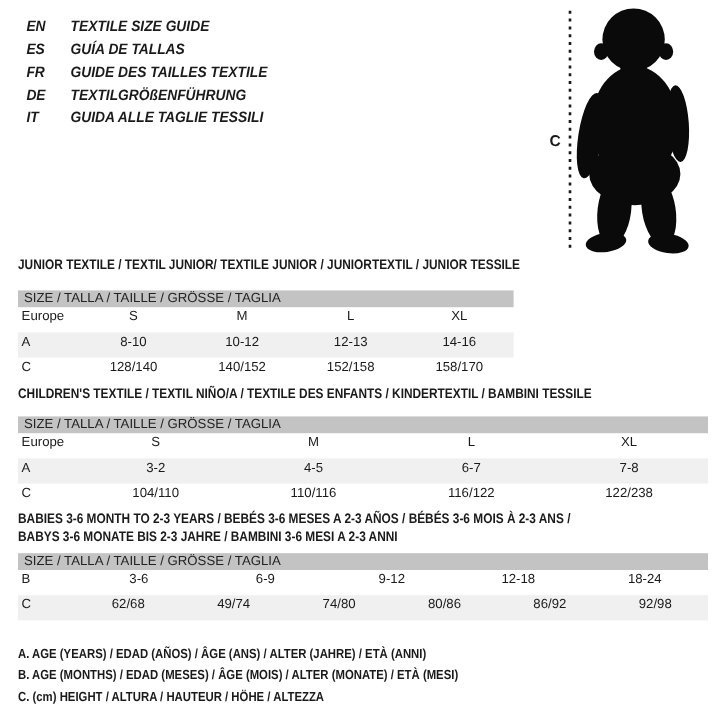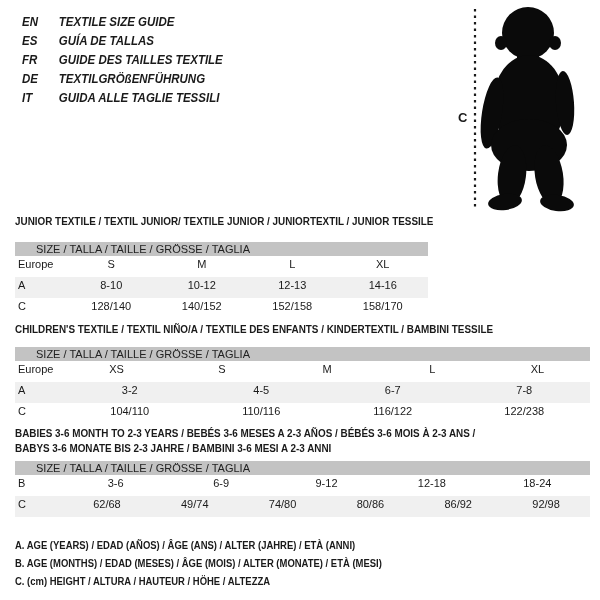--- a/index.html
+++ b/index.html
@@ -19,21 +19,21 @@
   .sec-title{position:absolute;left:15px;font-weight:bold;font-size:11.5px;line-height:15px;
              transform:scaleX(.86);transform-origin:0 0;white-space:nowrap;}
   #t3-title{white-space:normal;width:560px;}
 
   
   .tbl{position:absolute;left:15px;font-size:11px;}
   #t1{top:242px;width:413px;}
   #t2{top:347px;width:575px;}
   #t3{top:461px;width:575px;}
   .bar{height:14px;line-height:14px;background:#c3c3c3;color:#222222;
-       padding-left:21px;font-size:11px;}
+       padding-left:5px;font-size:11px;}
   .trow{display:flex;height:21px;line-height:17px;}
   .trow.shaded{background:#f0f0f0;}
   .lab{padding-left:3px;}
   #t1 .lab{width:48px;} #t2 .lab{width:46px;} #t3 .lab{width:45px;}
   .cell{flex:1;text-align:center;}
 
   
   .footnotes{position:absolute;left:15px;top:536px;font-weight:bold;font-size:11px;
              line-height:18px;}
   .footnote-line{transform:scaleX(.86);transform-origin:0 50%;white-space:nowrap;}
@@ -109,21 +109,20 @@
       <span class="cell">152/158</span>
       <span class="cell">158/170</span>
     </div>
   </div>
 
   <div class="sec-title" id="t2-title" style="top:322px">CHILDREN'S TEXTILE / TEXTIL NIÑO/A / TEXTILE DES ENFANTS / KINDERTEXTIL / BAMBINI TESSILE</div>
   <div class="tbl" id="t2">
     <div class="bar">SIZE / TALLA / TAILLE / GRÖSSE / TAGLIA</div>
     <div class="trow">
       <span class="lab">Europe</span>
-      <span class="cell">XS</span>
       <span class="cell">S</span>
       <span class="cell">M</span>
       <span class="cell">L</span>
       <span class="cell">XL</span>
     </div>
     <div class="trow shaded">
       <span class="lab">A</span>
       <span class="cell">3-2</span>
       <span class="cell">4-5</span>
       <span class="cell">6-7</span>

